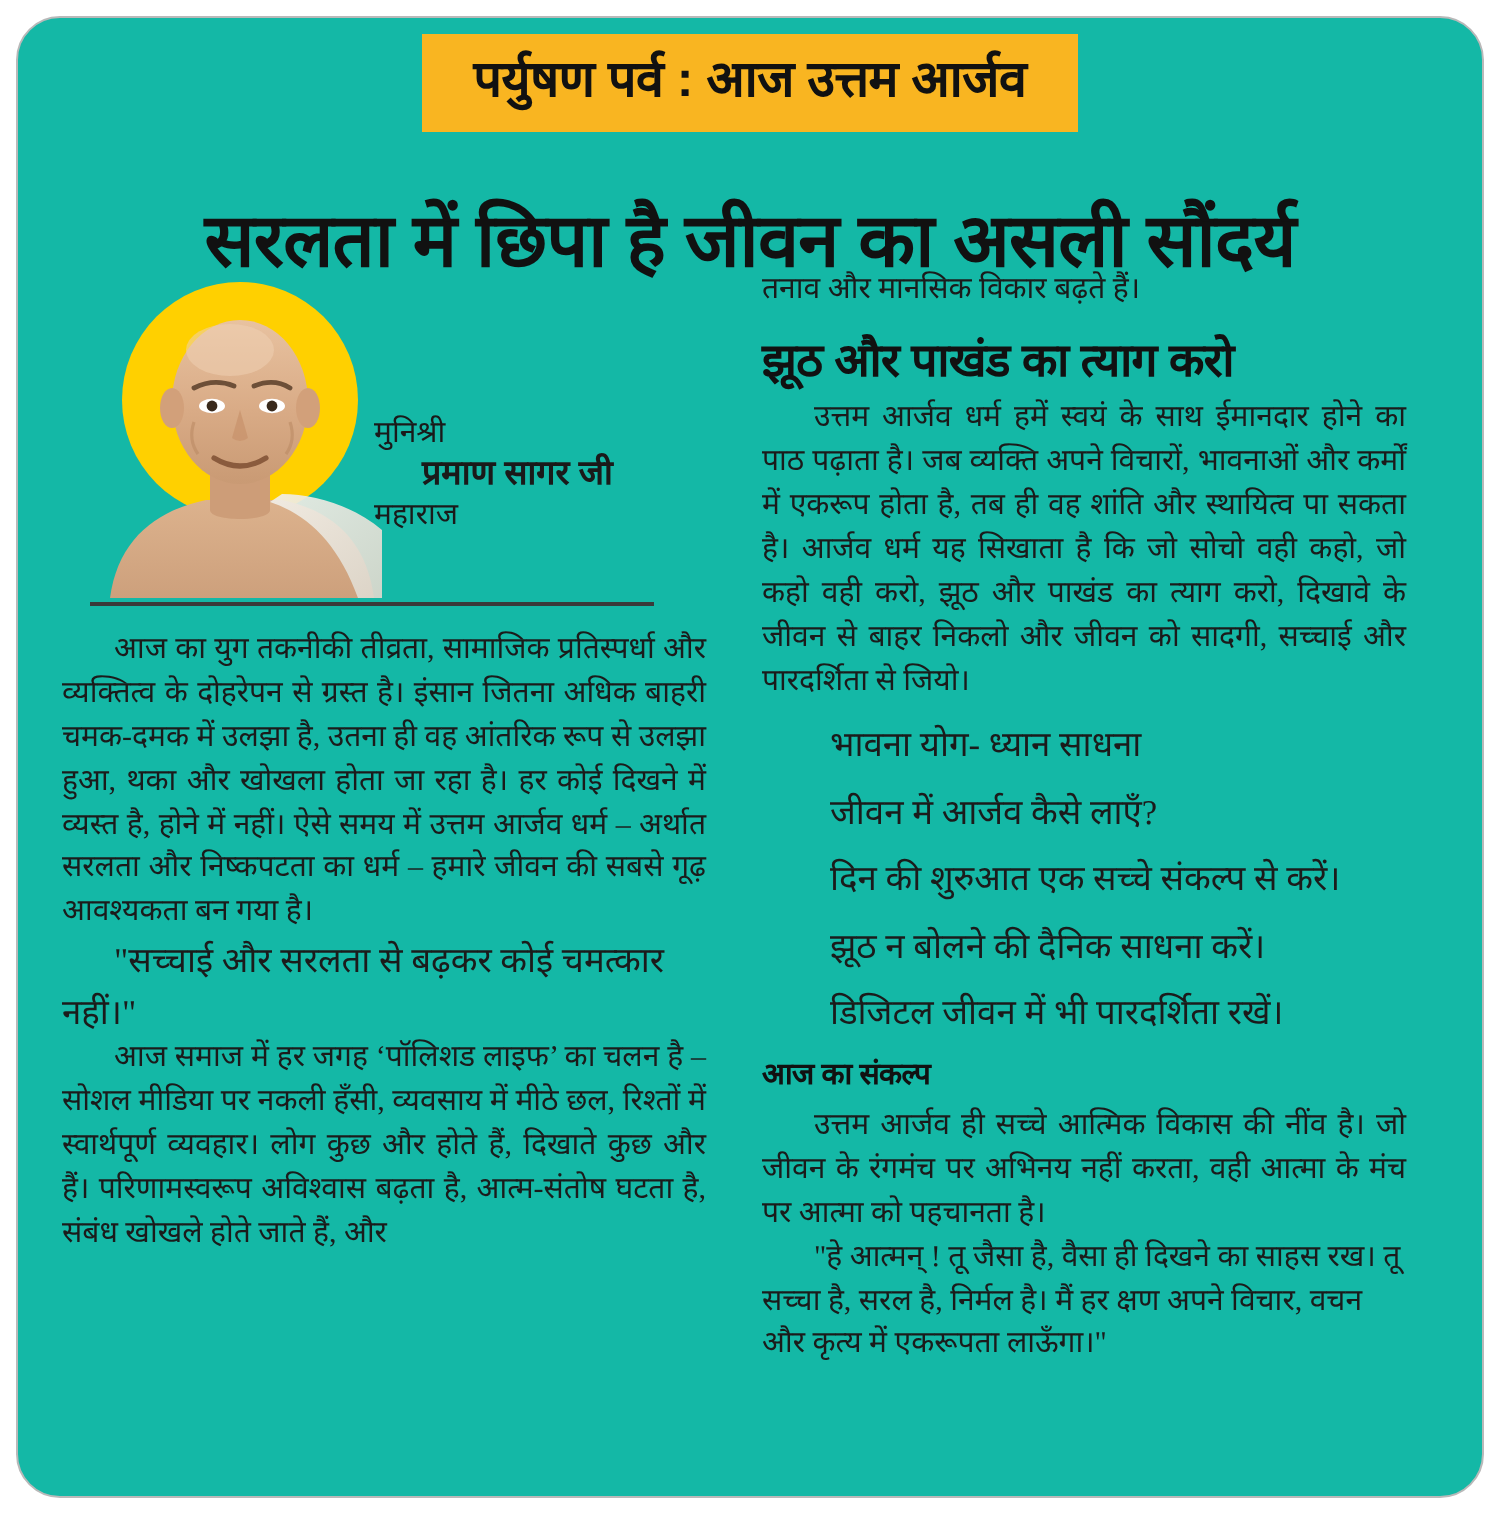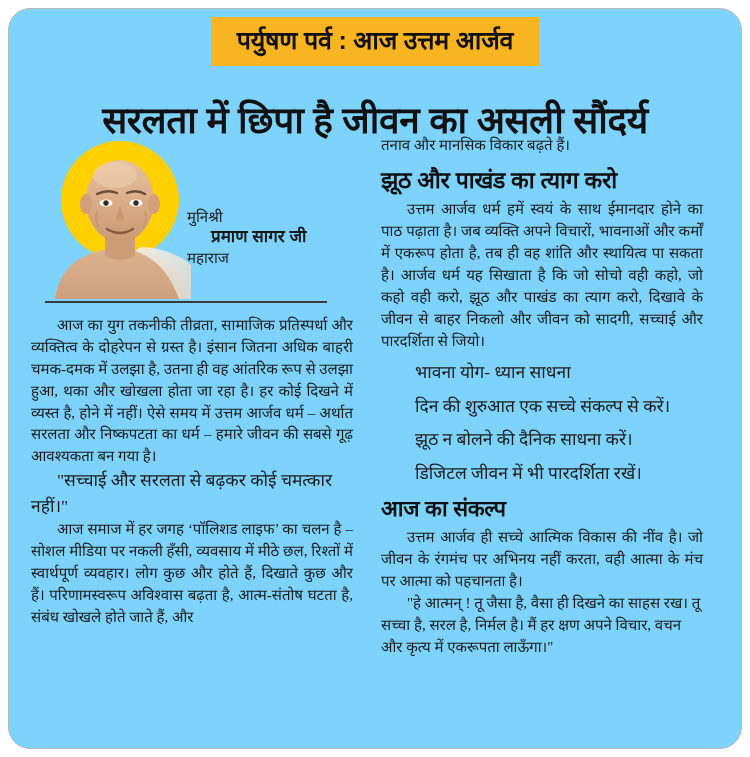--- a/index.html
+++ b/index.html
@@ -25,21 +25,21 @@
 
   .card {
     position: absolute;
     left: 8px;
     top: 8px;
     width: 734px;
     height: 741px;
     box-sizing: border-box;
     border: 1px solid #b9b9b9;
     border-radius: 22px;
-    background: #7dd3fc;
+    background: #14b8a6;
     overflow: hidden;
   }
 
   
   .banner-wrap {
     position: absolute;
     left: 0;
     top: 8px;
     width: 100%;
     display: flex;
@@ -171,21 +171,21 @@
     text-align: left;
     font-family: "Liberation Sans", "DejaVu Sans", sans-serif;
     font-weight: bold;
     font-size: 23px;
     line-height: 1.1;
     color: #111111;
     letter-spacing: -0.3px;
     white-space: nowrap;
   }
   h2.subhead.small {
-    font-size: 22px;
+    font-size: 15px;
   }
 </style>
 </head>
 <body>
 
 <div id="page">
   <div class="card">
 
     <div class="banner-wrap">
       <div class="banner">पर्युषण पर्व : आज उत्तम आर्जव</div>
@@ -264,20 +264,21 @@
 
       <div class="col col-right">
 
         <p class="body noindent">तनाव और मानसिक विकार बढ़ते हैं।</p>
 
         <h2 class="subhead">झूठ और पाखंड का त्याग करो</h2>
 
         <p class="body">उत्तम आर्जव धर्म हमें स्वयं के साथ ईमानदार होने का पाठ पढ़ाता है। जब व्यक्ति अपने विचारों, भावनाओं और कर्मों में एकरूप होता है, तब ही वह शांति और स्थायित्व पा सकता है। आर्जव धर्म यह सिखाता है कि जो सोचो वही कहो, जो कहो वही करो, झूठ और पाखंड का त्याग करो, दिखावे के जीवन से बाहर निकलो और जीवन को सादगी, सच्चाई और पारदर्शिता से जियो।</p>
 
         <p class="listline">भावना योग- ध्यान साधना</p>
+        <p class="listline">जीवन में आर्जव कैसे लाएँ?</p>
 
 
         <p class="listline">दिन की शुरुआत एक सच्चे संकल्प से करें।</p>
         <p class="listline">झूठ न बोलने की दैनिक साधना करें।</p>
         <p class="listline">डिजिटल जीवन में भी पारदर्शिता रखें।</p>
 
         <h2 class="subhead small">आज का संकल्प</h2>
 
         <p class="body">उत्तम आर्जव ही सच्चे आत्मिक विकास की नींव है। जो जीवन के रंगमंच पर अभिनय नहीं करता, वही आत्मा के मंच पर आत्मा को पहचानता है।</p>
 

